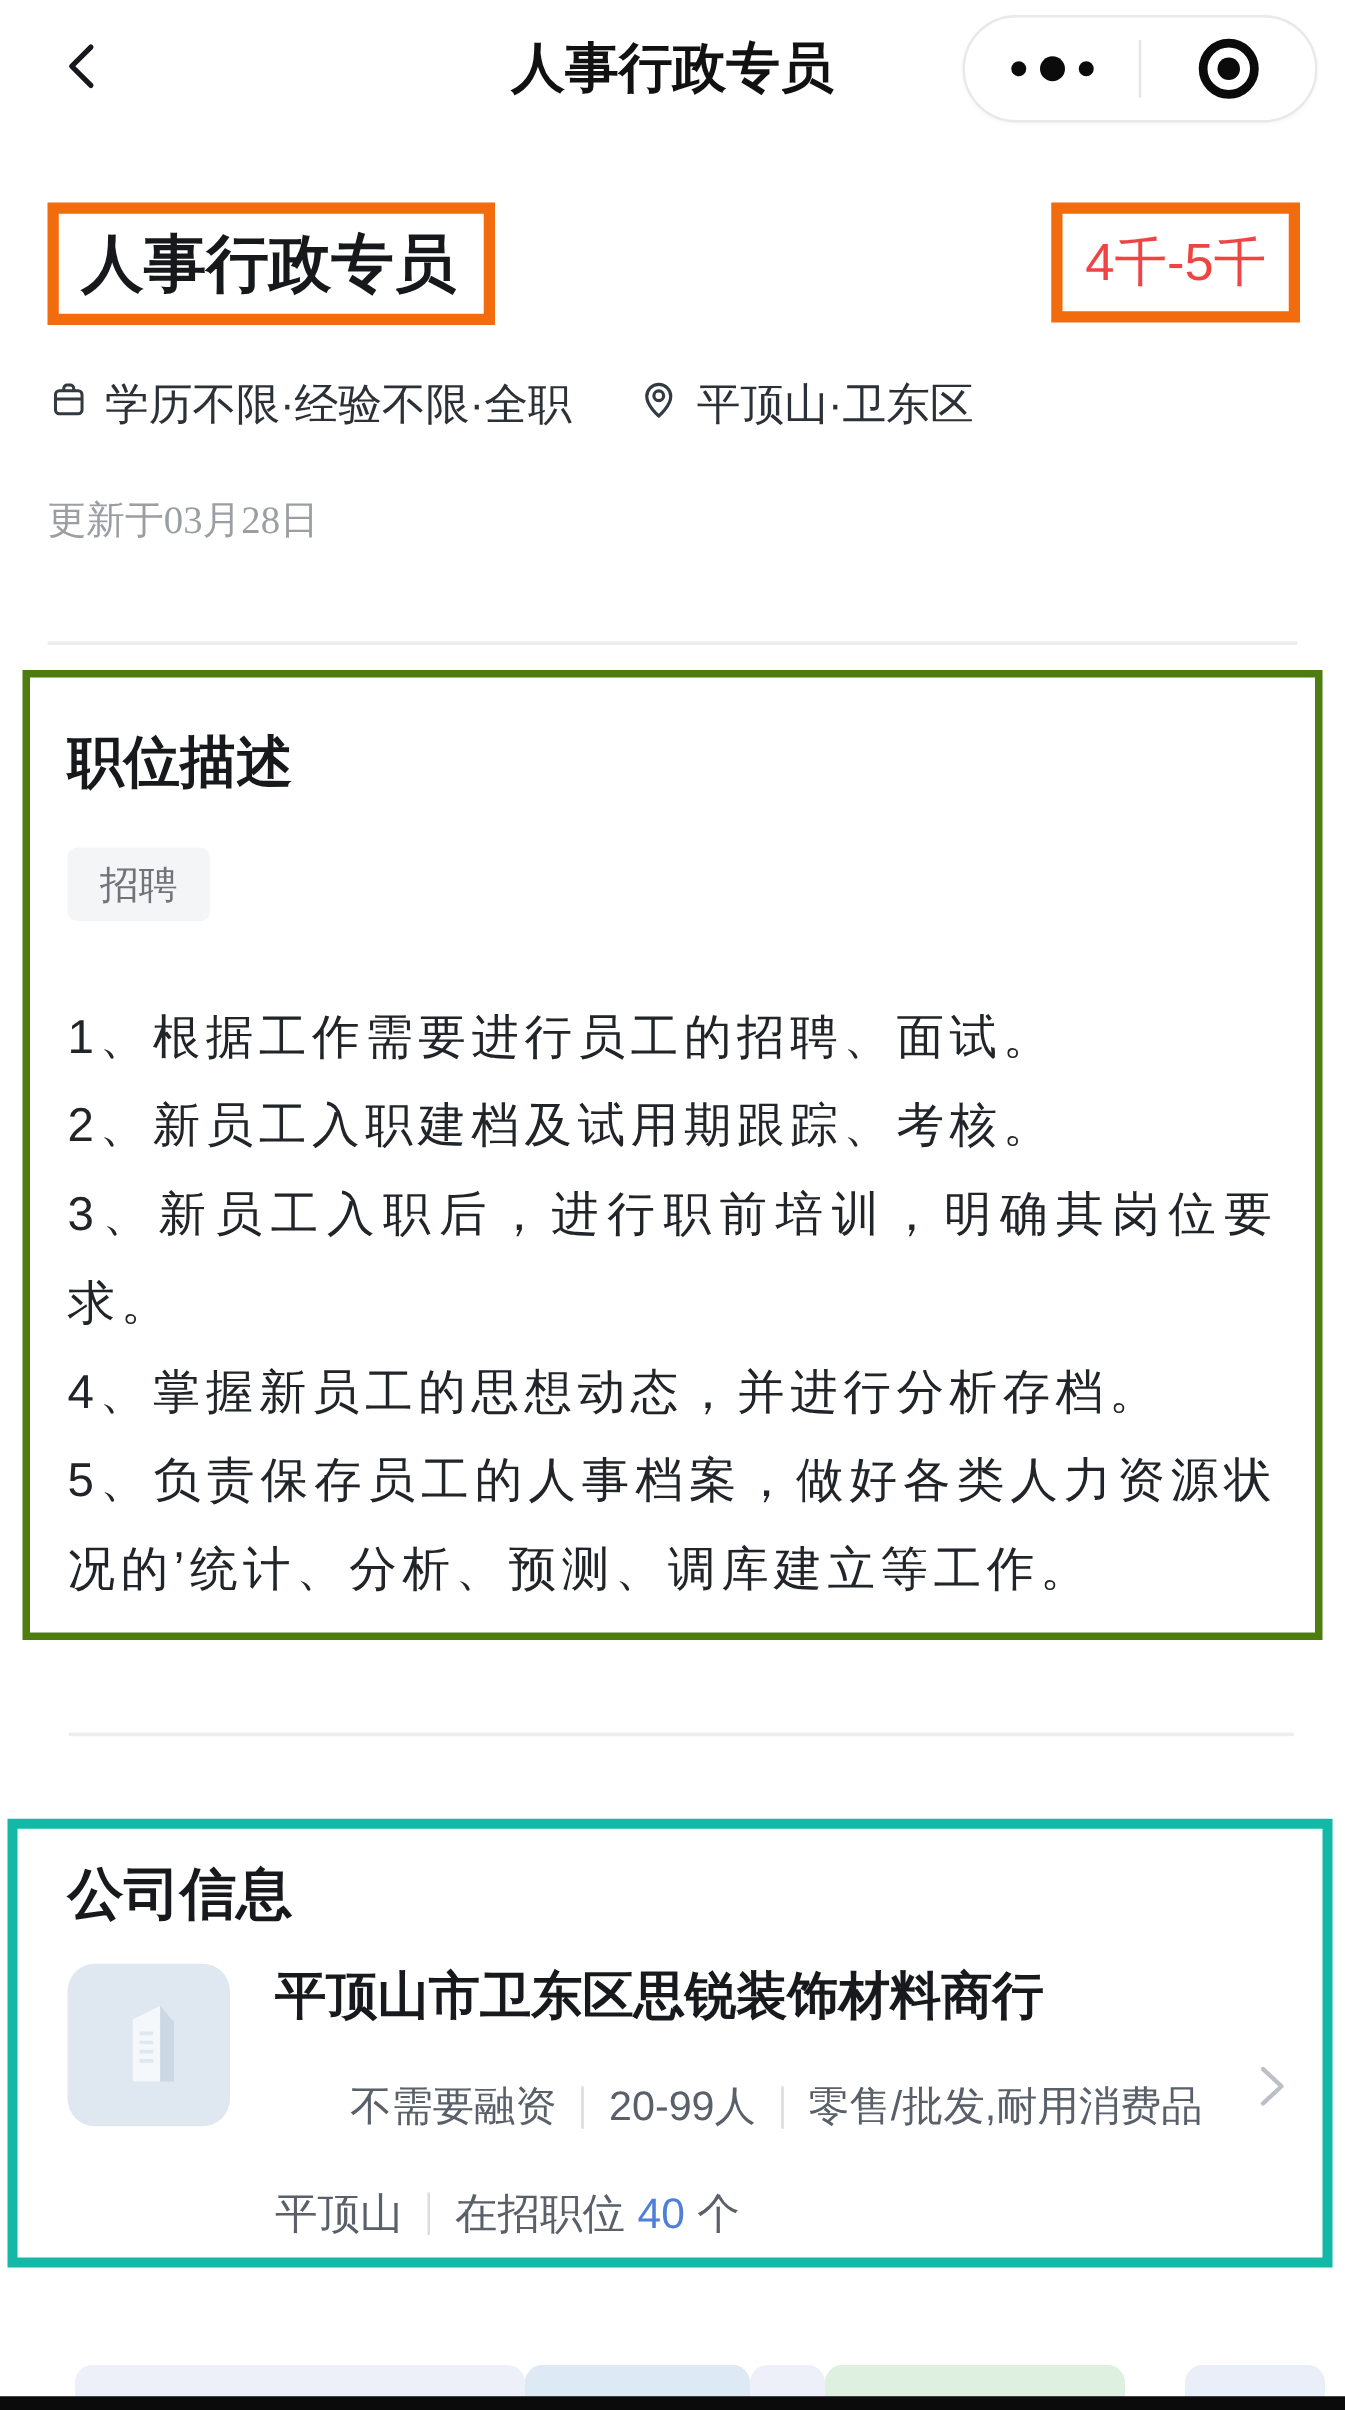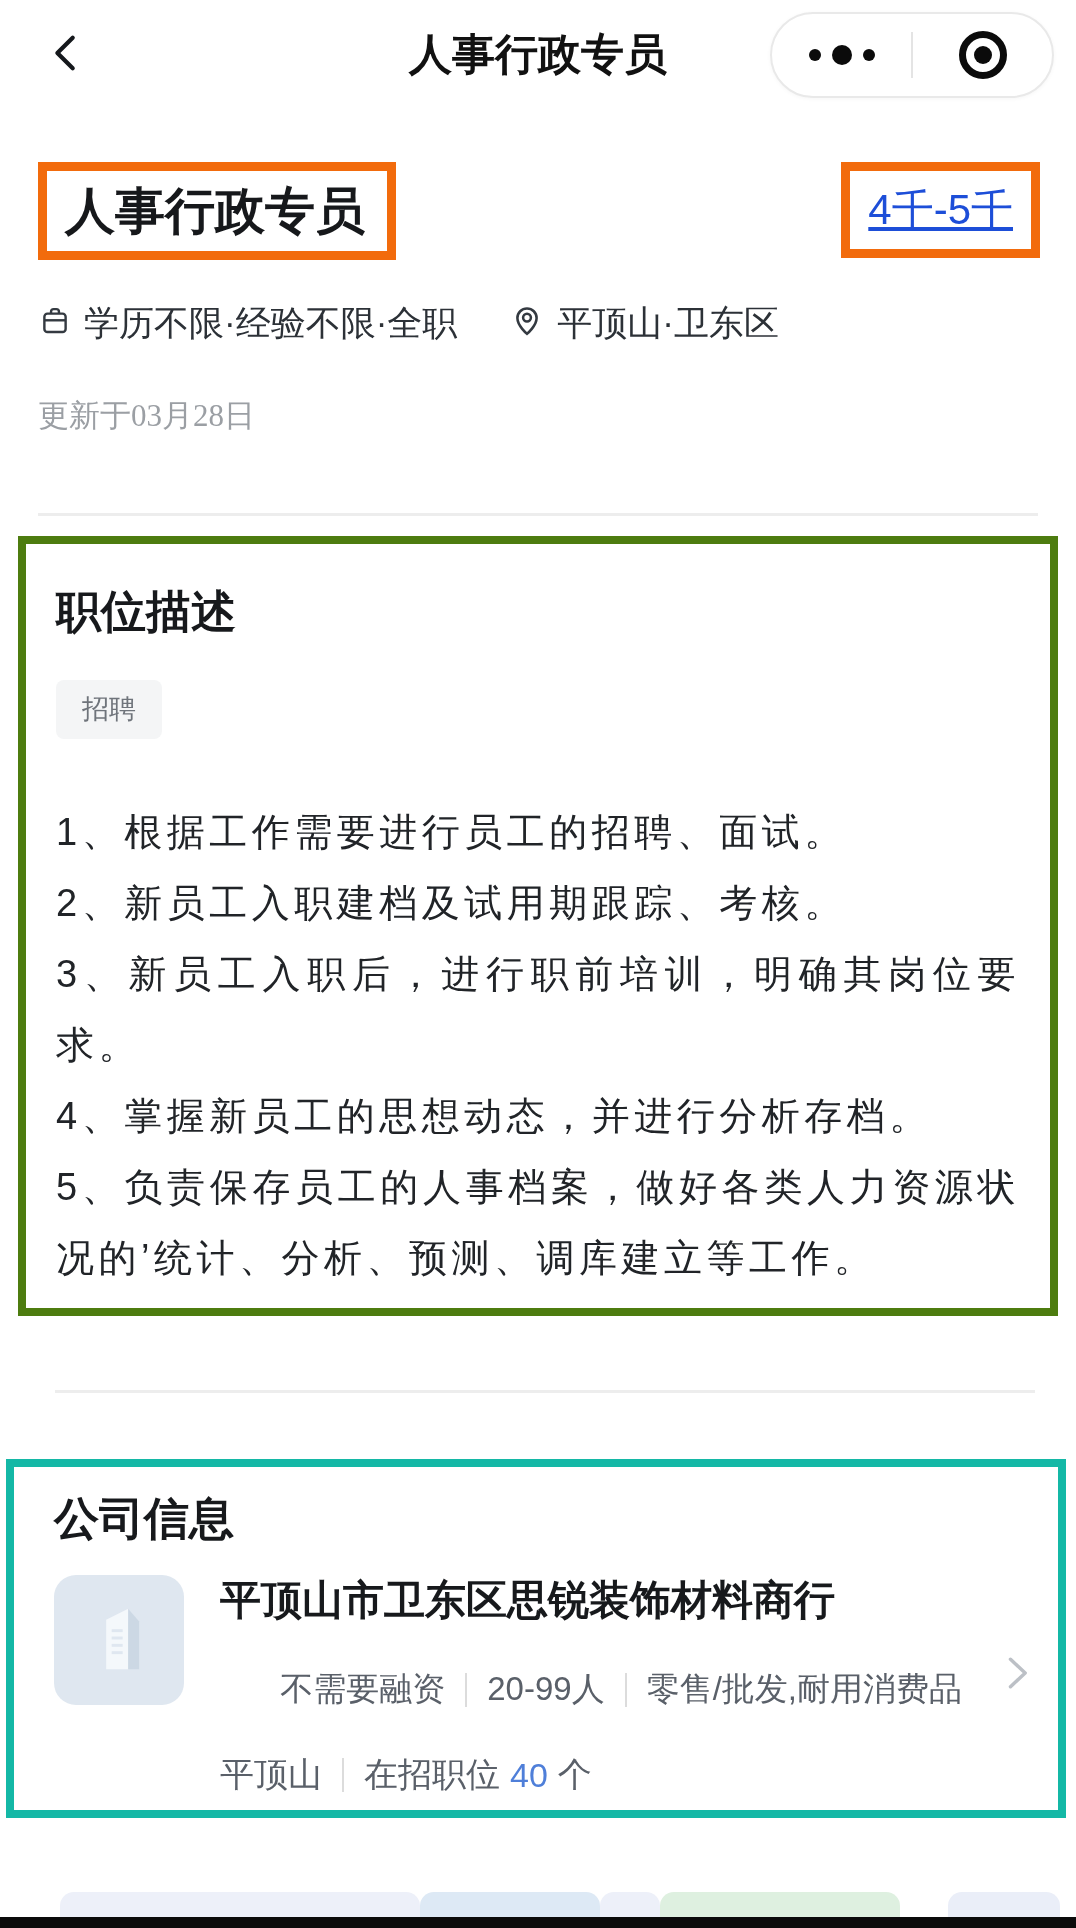--- a/index.html
+++ b/index.html
@@ -25,31 +25,31 @@
   .dots .d-b{width:20px;height:20px;border-radius:50%;background:#0b0b0b;}
   .target-ring{width:48px;height:48px;border:7px solid #0b0b0b;border-radius:50%;display:flex;align-items:center;justify-content:center;}
   .target-dot{width:18px;height:18px;border-radius:50%;background:#0b0b0b;}
   
   .job-header{padding:0 38px;}
   .title-row{margin-top:54px;display:flex;justify-content:space-between;align-items:flex-start;}
   .annot{border:9px solid #F26B0C;background:#fff;}
   .job-title-box{padding:8px 22px 8px 18px;}
   .job-title{font-size:50px;line-height:64px;font-weight:700;color:#16181b;}
   .salary-box{padding:6px 18px;margin-right:-2px;}
-  .salary{font-size:42px;line-height:66px;color:#1d4ed8;text-decoration:underline;}
+  .salary{font-size:42px;line-height:66px;color:#ef4444;}
   .meta-row{margin-top:40px;display:flex;align-items:center;gap:52px;font-size:35px;color:#2c3137;}
   .meta-item{display:flex;align-items:center;gap:12px;}
   .updated{margin-top:48px;font-size:31px;color:#9b9fa4;font-family:Liberation Serif, serif;}
   .divider{height:3px;background:#ededed;border:none;}
   .divider-1{margin:76px 38px 0 38px;}
   .divider-2{margin:74px 41px 0 55px;}
   
-  .desc-box{margin:20px 18px 0 18px;border:8px solid #4d7c0f;background:#fff;padding:42px 30px 14px 30px;}
+  .desc-box{margin:20px 18px 0 18px;border:6px solid #4d7c0f;background:#fff;padding:42px 30px 14px 30px;}
   .section-heading{font-size:45px;font-weight:700;color:#17191c;line-height:52px;}
-  .tag{display:inline-block;margin-top:42px;background:#f4f5f6;color:#6f747b;font-size:27px;line-height:31px;padding:14px 26px;border-radius:8px;}
+  .tag{display:inline-block;margin-top:42px;background:#f4f5f6;color:#6f747b;font-size:31px;line-height:31px;padding:14px 26px;border-radius:8px;}
   .desc-text{margin-top:58px;}
   .desc-text p{margin:0;font-size:38px;line-height:71px;letter-spacing:4.5px;color:#212428;text-align:justify;}
   
   .company-box{margin:66px 10px 0 6px;border:8px solid #14b8a6;background:#fff;padding:26px 26px 12px 40px;}
   .company-card{position:relative;margin-top:30px;display:flex;align-items:flex-start;cursor:pointer;}
   .company-logo{flex:0 0 130px;width:130px;height:130px;border-radius:22px;background:#dfe7f0;display:flex;align-items:center;justify-content:center;}
   .company-body{flex:1;margin-left:36px;padding-right:70px;}
   .company-name{font-size:41px;font-weight:700;color:#17191c;line-height:50px;}
   .company-info{margin-top:42px;display:flex;align-items:center;font-size:33px;color:#5a6069;justify-content:flex-end;}
   .company-info2{margin-top:40px;display:flex;align-items:center;font-size:34px;color:#5a6069;}

